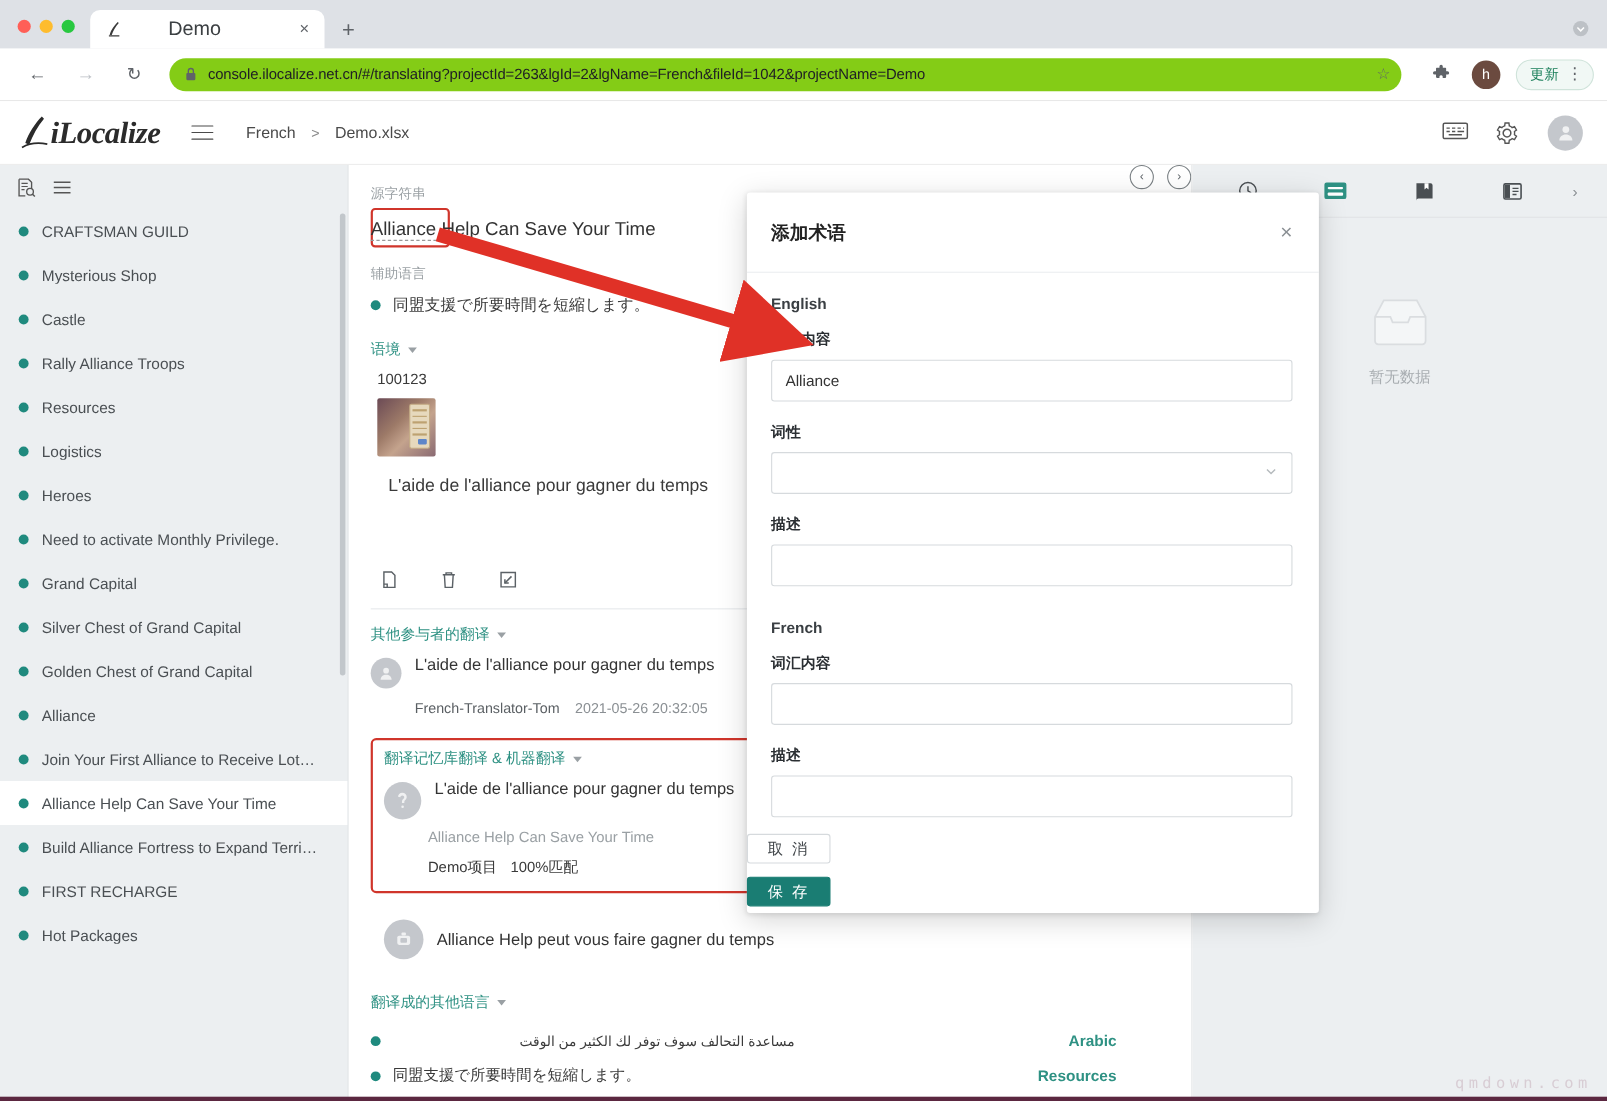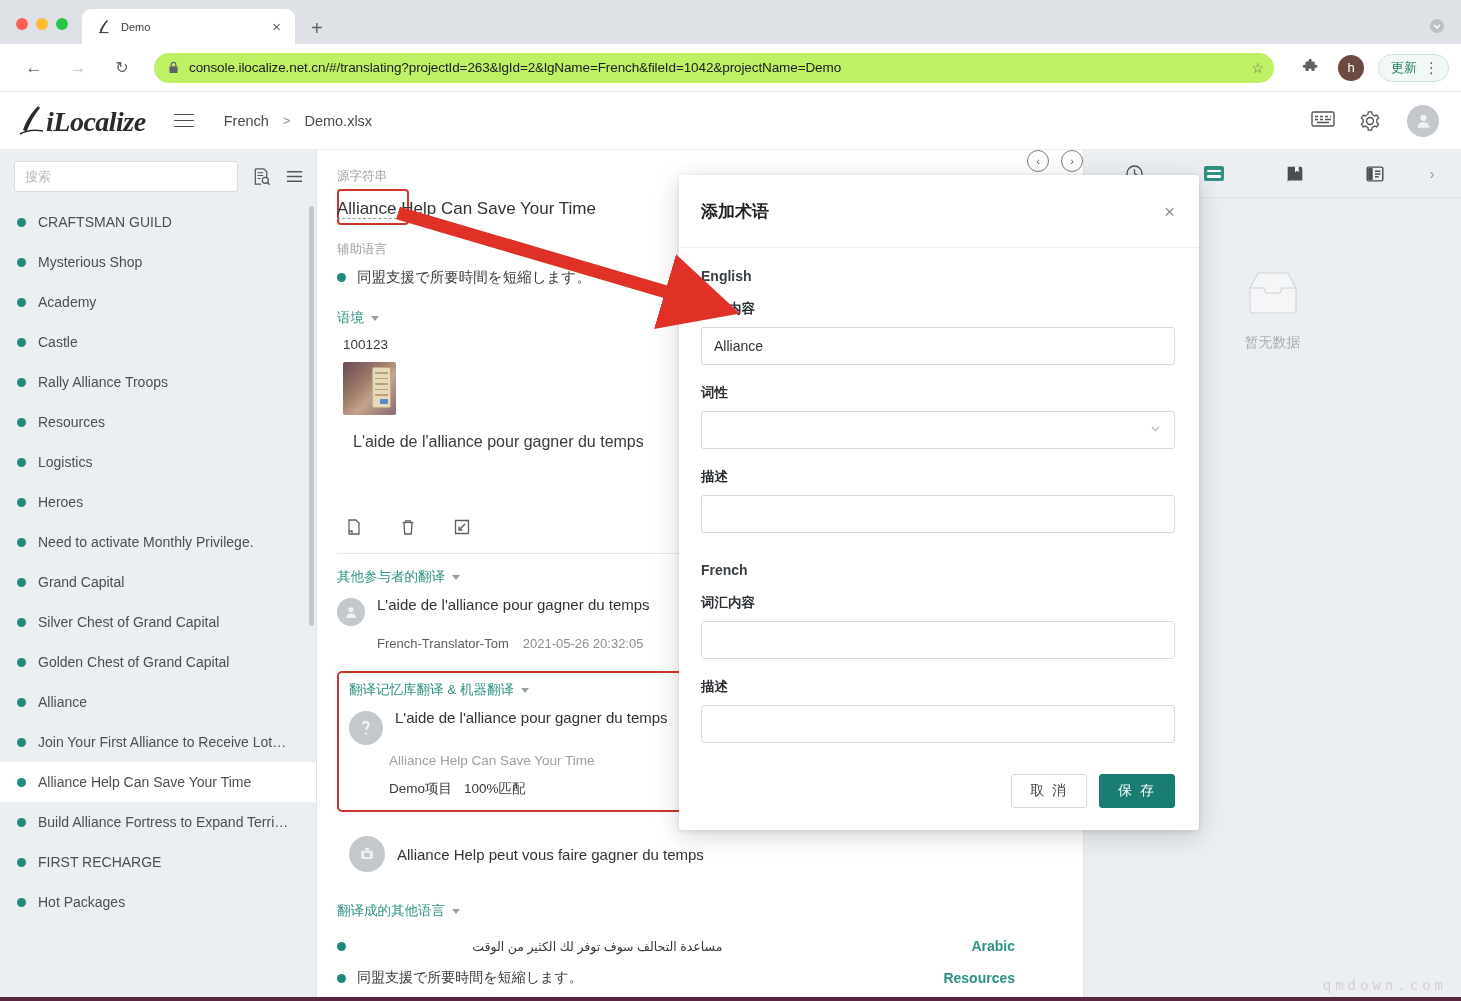--- a/index.html
+++ b/index.html
@@ -22,38 +22,38 @@
   .dot.yellow { background: #febc2e; }
   .dot.green { background: #28c840; }
 
   .tab {
     width: 213px; height: 35px; background: #fff;
     border-radius: 9px 9px 0 0;
     display: flex; align-items: center; gap: 9px;
     padding: 0 10px 0 14px; position: relative;
   }
   .tab-favicon { width: 16px; height: 16px; flex: none; position: relative; }
-  .tab-title { font-size: 11px; color: #3c4043; flex: 1; white-space: nowrap; overflow: hidden; }
+  .tab-title { font-size: 18px; color: #3c4043; flex: 1; white-space: nowrap; overflow: hidden; margin-left: 32px; }
   .tab-close { font-size: 15px; color: #5f6368; line-height: 1; cursor: pointer; padding: 2px 4px; }
   .new-tab { font-size: 20px; color: #5f6368; margin: 0 0 6px 16px; cursor: pointer; line-height: 1; }
   .win-chevron { position: absolute; right: 16px; bottom: 10px; width: 16px; height: 16px; color: #5f6368; }
 
   .browser-bar {
     height: 48px; background: #fff; display: flex; align-items: center;
     gap: 0; padding: 0 12px; border-bottom: 1px solid #e6e6e6;
   }
   .nav-btn {
     width: 32px; height: 32px; display: flex; align-items: center; justify-content: center;
     color: #5f6368; font-size: 17px; cursor: pointer; border-radius: 50%;
   }
   .nav-btn.back { margin-left: 6px; }
   .nav-btn.fwd { color: #bdc1c6; margin-left: 12px; }
   .nav-btn.reload { margin-left: 12px; font-size: 16px; }
   .omnibox {
-    flex: 1; height: 30px; background: #bef264; border-radius: 15px;
+    flex: 1; height: 30px; background: #84cc16; border-radius: 15px;
     display: flex; align-items: center; gap: 10px; padding: 0 14px; margin: 0 10px 0 16px;
     font-size: 13.5px; color: #202124; position: relative;
   }
   .lock-icon { width: 11px; height: 13px; flex: none; }
   .omnibox-url { white-space: nowrap; overflow: hidden; letter-spacing: -0.1px; }
   .star-btn { position: absolute; right: 10px; color: #5f6368; font-size: 14px; }
   .ext-icon { width: 24px; height: 24px; color: #5f6368; margin-left: 14px; display:flex;align-items:center;justify-content:center; }
   .profile-pic {
     width: 26px; height: 26px; border-radius: 50%; background: #6b4a3f; color: #fff;
     font-size: 13px; display: flex; align-items: center; justify-content: center;
@@ -235,22 +235,22 @@
     padding: 0 12px; font-size: 14px; color: #333; outline: none; background: #fff;
     font-family: "Liberation Sans", sans-serif; margin-bottom: 19px;
   }
   .f-select {
     width: 100%; height: 38px; border: 1px solid #d6dadd; border-radius: 3px;
     position: relative; margin-bottom: 19px; display: flex; align-items: center;
     padding: 0 12px; font-size: 14px; color: #333; cursor: pointer; background: #fff;
   }
   .f-select .chev { position: absolute; right: 12px; color: #b5babd; font-size: 12px; }
   .modal-foot {
-    height: 72px; display: flex; align-items: center; justify-content: flex-end;
-    gap: 12px; padding: 0 24px 6px 0;
+    height: 72px; display: flex; align-items: flex-start; justify-content: flex-end;
+    gap: 12px; padding: 0 24px 6px 0; flex-direction: column;
   }
   .btn {
     height: 34px; padding: 0 18px; border-radius: 3px; font-size: 14px;
     display: flex; align-items: center; justify-content: center; cursor: pointer;
     font-family: "Liberation Sans", sans-serif;
   }
   .btn-cancel { background: #fff; border: 1px solid #d6dadd; color: #41464a; letter-spacing: 2px; }
   .btn-save { background: #1a7d73; border: 1px solid #1a7d73; color: #fff; letter-spacing: 2px; }
 
   
@@ -358,21 +358,20 @@
             <path d="M4.5 21c0-4.2 3.4-6.8 7.5-6.8s7.5 2.6 7.5 6.8z" fill="#f0f1f2"></path>
           </svg>
       </span>
     </div>
   </div>
 
   <div class="body-row">
 
     <div class="sidebar">
       <div class="sb-search-row">
-        <input class="sb-search" value="" placeholder="搜索" style="">
         <span class="sb-icon-btn">
           <svg viewBox="0 0 20 20" width="19" height="19">
               <path d="M3.5 2h9l3 3v6" stroke="#555" stroke-width="1.3" fill="none"></path>
               <path d="M3.5 2v16h6" stroke="#555" stroke-width="1.3" fill="none"></path>
               <path d="M5.8 6h6M5.8 9h6M5.8 12h3" stroke="#555" stroke-width="1.1"></path>
               <circle cx="14" cy="14" r="3.2" stroke="#555" stroke-width="1.3" fill="none"></circle>
               <path d="M16.4 16.4 L18.6 18.6" stroke="#555" stroke-width="1.4"></path>
             </svg>
         </span>
         <span class="sb-icon-btn">
@@ -383,24 +382,20 @@
       </div>
       <div class="sb-list" id="sidebar-list">
         <div class="sb-scrollbar"></div>
       <div class="sb-item">
             <span class="sb-bullet"></span>
             <span class="sb-label">CRAFTSMAN GUILD</span>
           </div>
           <div class="sb-item">
             <span class="sb-bullet"></span>
             <span class="sb-label">Mysterious Shop</span>
-          </div>
-          <div class="sb-item">
-            <span class="sb-bullet"></span>
-            <span class="sb-label">Academy</span>
           </div>
           <div class="sb-item">
             <span class="sb-bullet"></span>
             <span class="sb-label">Castle</span>
           </div>
           <div class="sb-item">
             <span class="sb-bullet"></span>
             <span class="sb-label">Rally Alliance Troops</span>
           </div>
           <div class="sb-item">

